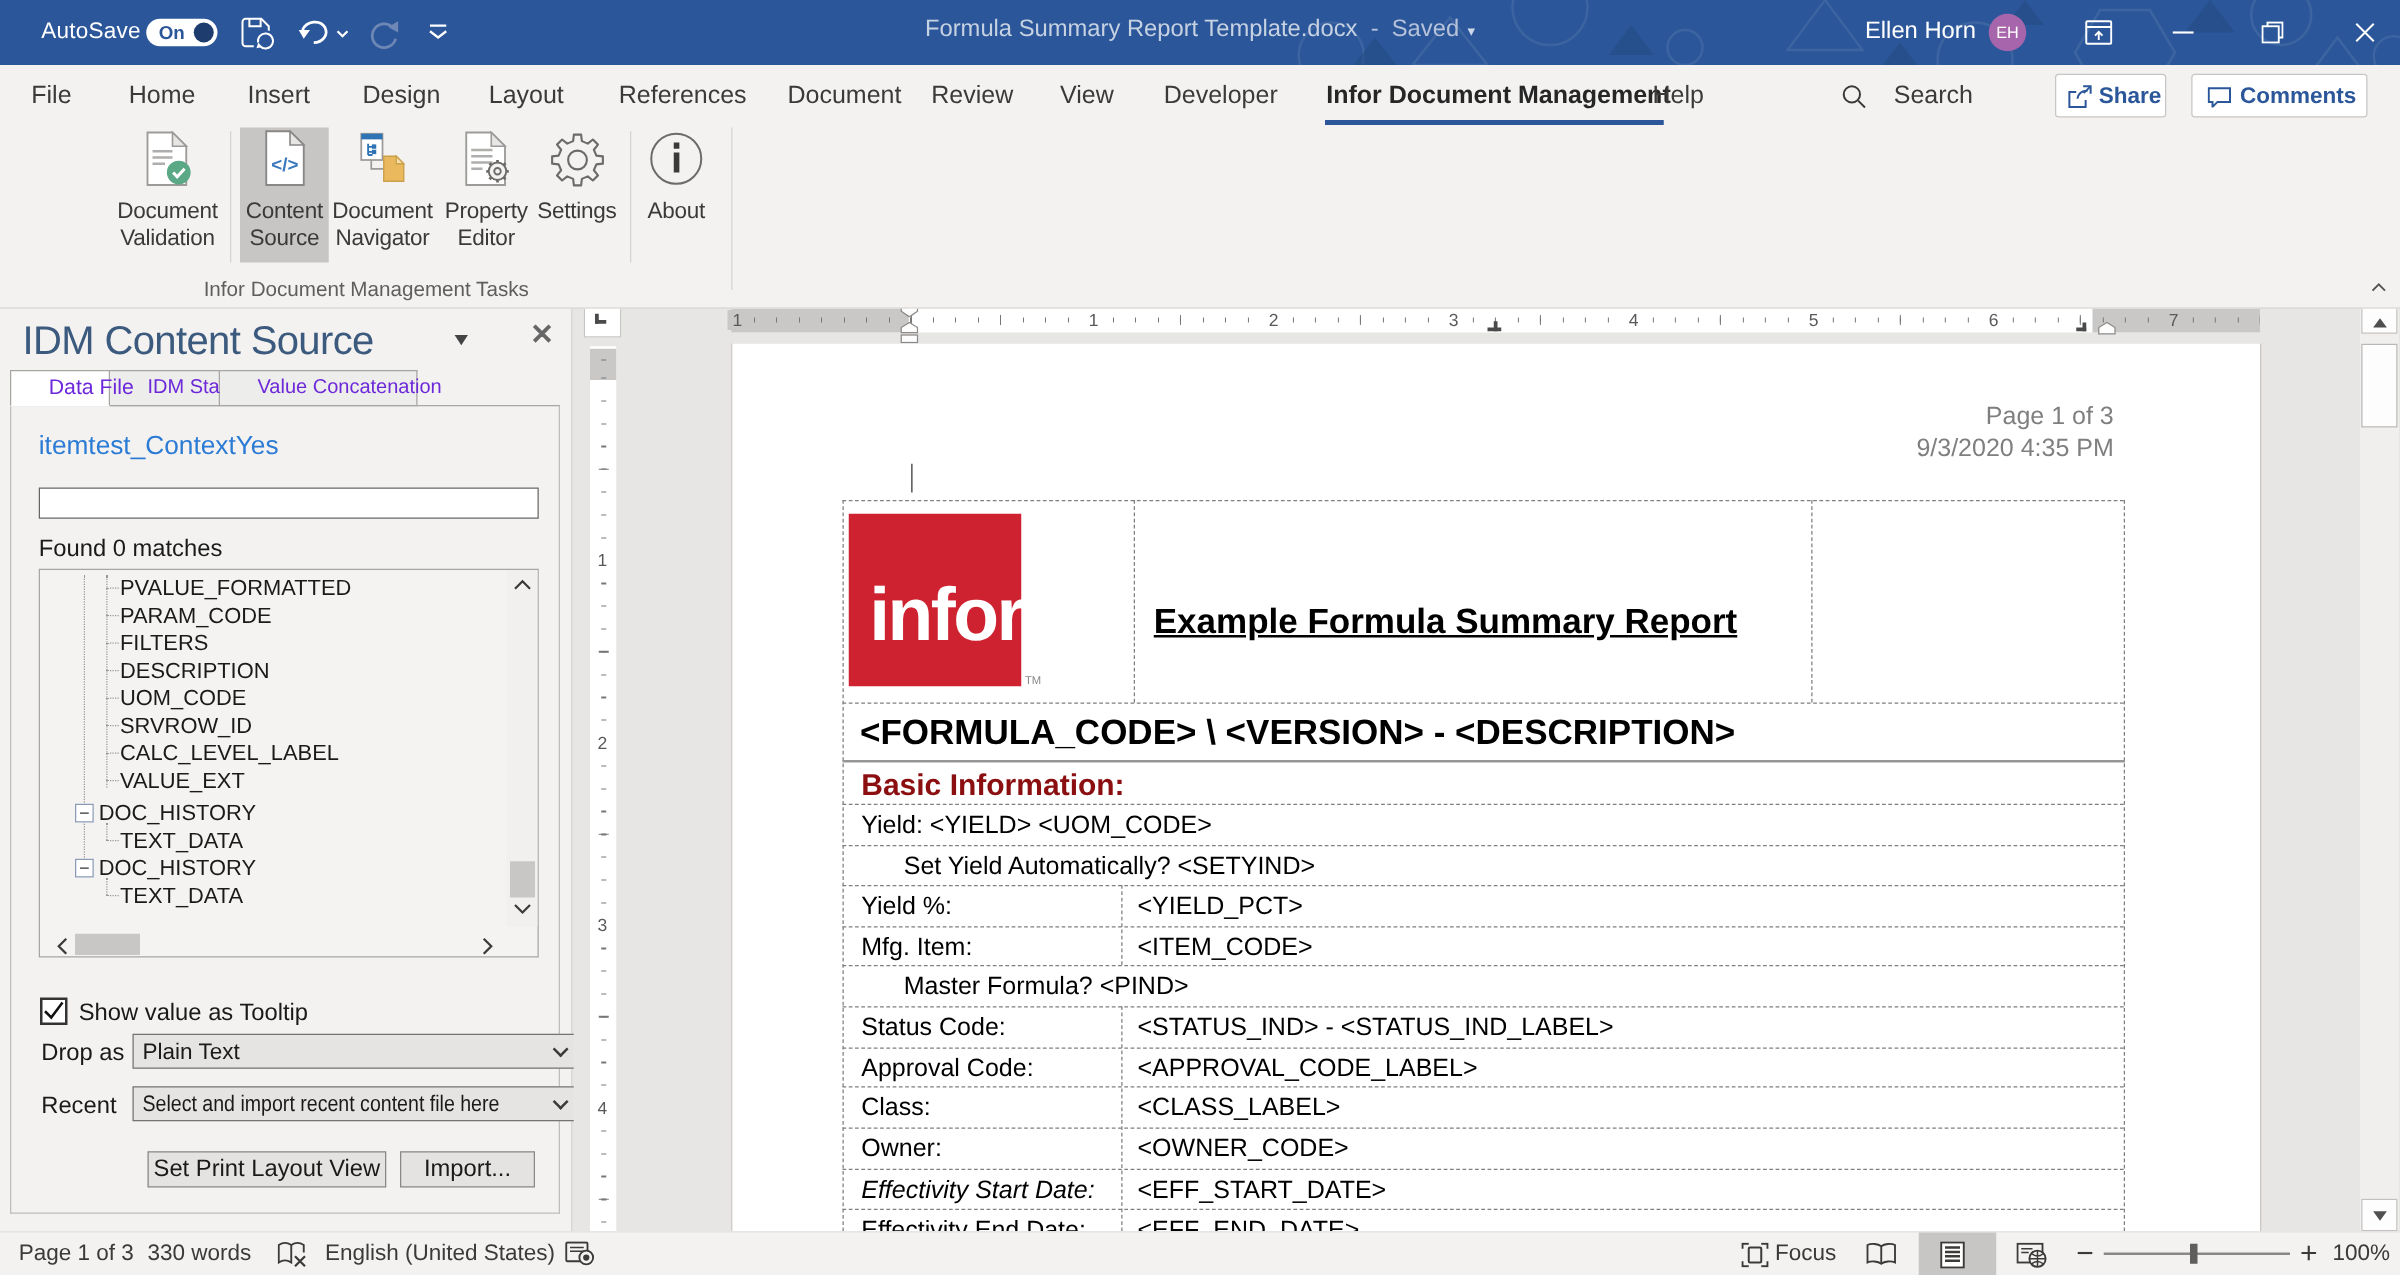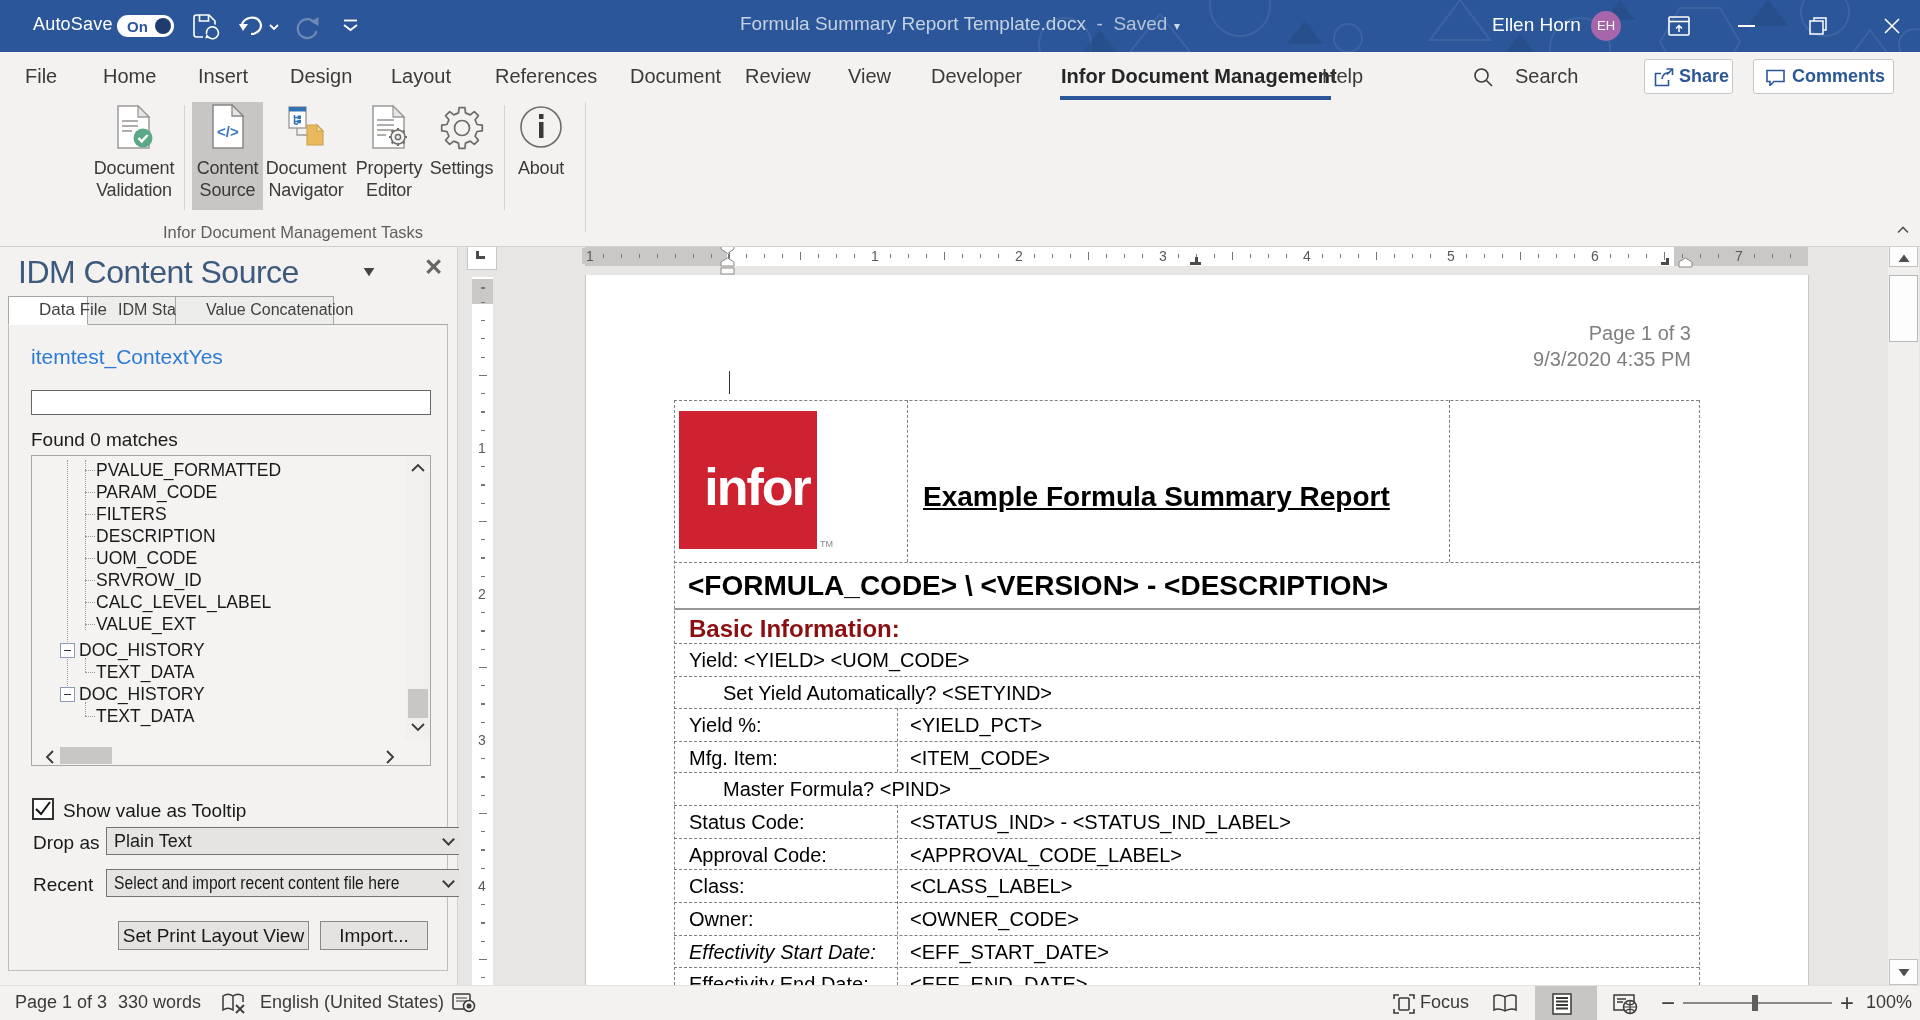--- a/index.html
+++ b/index.html
@@ -33,21 +33,21 @@
 .rlbl { margin-top:7px; line-height:22px; white-space:nowrap; font-size:18px; letter-spacing:-0.2px; }
 .vsep { position:absolute; width:1px; background:#d5d3d1; }
 #grouplbl { left:0px; top:123px; width:586px; text-align:center; font-size:16.5px; color:#605e5c; }
 #collapsechev { left:1890px; top:119px; width:26px; height:22px; color:#555; }
 
 
 #panel { left:0; top:247px; width:458px; height:738px; background:#f3f2f1; border-right:1px solid #d2d0ce; }
 #paneltitle { left:18px; top:7px; font-size:32px; color:#3c5a7e; letter-spacing:-0.5px; }
 #panelchev { left:362px; top:16px; font-size:14px; color:#444; transform:scaleX(1.3); }
 #panelx { left:424px; top:7px; font-size:23px; color:#666; font-weight:bold; }
-.ptab { position:absolute; top:49px; height:29px; border:1px solid #a8a6a4; background:#ededec; font-size:16px; color:#404040; line-height:26px; text-align:center; white-space:nowrap;padding-left:30px; }
+.ptab { position:absolute; top:49px; height:29px; border:1px solid #a8a6a4; background:#ededec; font-size:16px; color:#6d28d9; line-height:26px; text-align:center; white-space:nowrap;padding-left:30px; }
 #ptab1 { left:8px; width:80px; background:#fff; border-bottom:1px solid #fff; z-index:3; font-size:17px; }
 #ptab2 { left:88px; width:88px; border-left:none; }
 #ptab3 { left:176px; width:158px; border-left:none; }
 #pcontainer { left:8px; top:77px; width:440px; height:647px; border:1px solid #bfbdbb; border-top:1px solid #a8a6a4; }
 #itemtest { left:31px; top:98px; font-size:21px; color:#2b7bd4; }
 #searchbox { left:31px; top:143px; width:400px; height:25px; background:#fff; border:1px solid #666; }
 #foundtxt { left:31px; top:182px; font-size:19px; color:#1a1a1a; }
 #treebox { left:31px; top:208px; width:400px; height:311px; border:1px solid #a8a6a4; background:#f4f3f2; overflow:hidden; }
 .titem { position:absolute; font-size:17.5px; color:#1a1a1a; white-space:nowrap; }
 .tdot { position:absolute; border-left:1px dotted #9a9896; width:0; }
@@ -406,21 +406,21 @@
     <div class="abs dashh" style="left:88px; top:594px; width:1025px;"></div>
     <div class="abs dashh" style="left:88px; top:627px; width:1025px;"></div>
     <div class="abs dashh" style="left:88px; top:660px; width:1025px;"></div>
     <div class="abs dashh" style="left:88px; top:692px; width:1025px;"></div>
     <div class="abs dashv" style="left:321px; top:125px; height:162px;"></div>
     <div class="abs dashv" style="left:863px; top:125px; height:162px;"></div>
     <div class="abs dashv" style="left:311px; top:433px; height:64px;"></div>
     <div class="abs dashv" style="left:311px; top:530px; height:180px;"></div>
 
     <div class="abs" style="left:93px; top:136px; width:138px; height:138px; background:#ce2231;"></div>
-    <div class="abs" style="left:93px; top:182px; width:156px; text-align:center; font-size:52px; font-weight:bold; color:#fff; letter-spacing:-2px;">infor</div>
+    <div class="abs" style="left:93px; top:182px; width:156px; text-align:center; font-size:60px; font-weight:bold; color:#fff; letter-spacing:-2px;">infor</div>
     <div class="abs" style="left:234px; top:264px; font-size:9px; color:#888;">TM</div>
 
     <div class="cell" style="left:102px; top:295px; font-size:28px; font-weight:bold;">&lt;FORMULA_CODE&gt; \ &lt;VERSION&gt; - &lt;DESCRIPTION&gt;</div>
     <div class="cell" style="left:337px; top:206px; font-size:28px; font-weight:bold; text-decoration:underline;">Example Formula Summary Report</div>
     <div class="cell" style="left:103px; top:340px; font-size:24px; font-weight:bold; color:#8b0f10;">Basic Information:</div>
     <div class="cell" style="left:103px; top:374px;">Yield: &lt;YIELD&gt; &lt;UOM_CODE&gt;</div>
     <div class="cell" style="left:137px; top:407px;">Set Yield Automatically? &lt;SETYIND&gt;</div>
     <div class="cell" style="left:103px; top:439px;">Yield %:</div>
     <div class="cell" style="left:324px; top:439px;">&lt;YIELD_PCT&gt;</div>
     <div class="cell" style="left:103px; top:472px;">Mfg. Item:</div>

